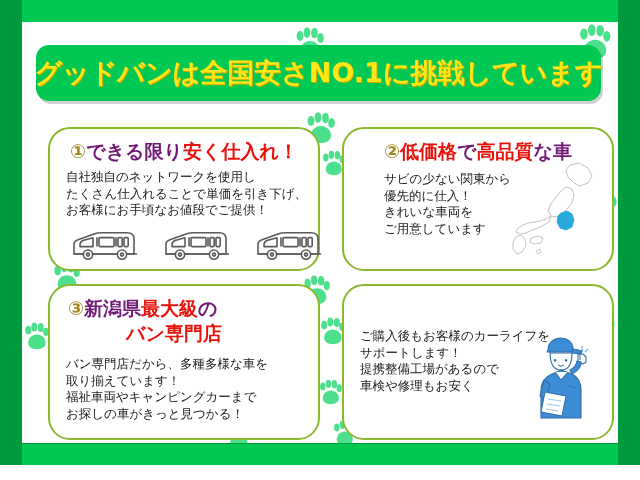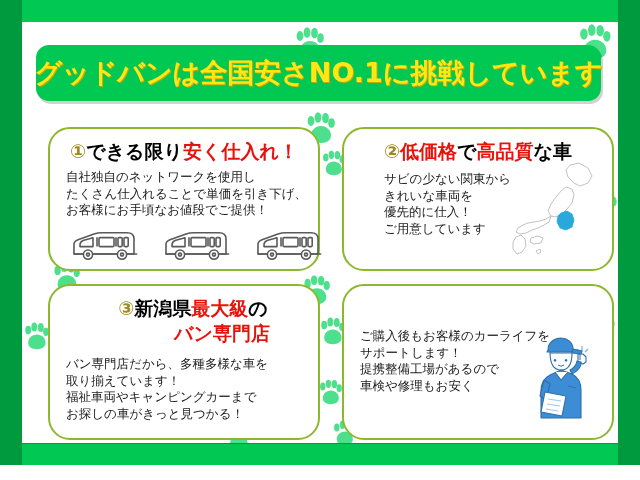--- a/index.html
+++ b/index.html
@@ -48,23 +48,23 @@
   .p2{left:320px;top:105px;width:268px;height:140px;}
   .p3{left:26px;top:262px;width:268px;height:152px;}
   .p4{left:320px;top:262px;width:268px;height:152px;}
 
   .head{
     position:absolute;left:0;top:10px;width:100%;
     font-family:"DejaVu Sans","Liberation Sans",sans-serif;
     font-weight:bold;font-size:19px;white-space:nowrap;
     text-align:center;line-height:24px;
   }
-  .head.two-line{line-height:25px;text-align:center;padding-left:18px;box-sizing:border-box;}
+  .head.two-line{line-height:25px;text-align:left;padding-left:18px;box-sizing:border-box;}
   .num{color:#A08A22;font-weight:bold;}
-  .blk{color:#000000;}
+  .blk{color:#701a75;}
   .red{color:#E8120C;}
   .line2{display:block;padding-left:58px;}
 
   .body-text{
     position:absolute;left:16px;
     font-family:"DejaVu Sans","Liberation Sans",sans-serif;
     font-size:12.5px;color:#1a1a1a;line-height:16.5px;white-space:nowrap;
   }
   .p1 .body-text{top:40px;}
   .p2 .body-text{top:42px;margin-left:24px;}
@@ -299,22 +299,22 @@
         </svg>
       </div>
     </div>
 
     <div class="panel p2">
       <div class="head">
         <span class="num">②</span><span class="red">低価格</span><span class="blk">で</span><span class="red">高品質</span><span class="blk">な車</span>
       </div>
       <div class="body-text">
         <div>サビの少ない関東から</div>
+        <div>優先的に仕入！</div>
         <div>きれいな車両を</div>
-        <div>優先的に仕入！</div>
         <div>ご用意しています</div>
       </div>
       <svg class="jpmap" viewBox="0 0 104 104">
         <g fill="none" stroke="#BBBBBB" stroke-width="0.9" stroke-linejoin="round">
 
           <path d="M66 6 L75 4 L84 9 L88 17 L84 24 L76 27 L70 24 L64 18 L62 11 Z"></path>
 
           <path d="M62 28 L68 30 L70 36 L68 44 L63 50 L58 55 L52 58 L47 57 L44 52 L47 45 L52 38 L57 32 Z"></path>
 
           <path d="M47 57 L42 60 L36 62 L30 63 L24 64 L19 66 L14 69 L12 73 L16 75 L22 74 L28 71 L34 69 L40 66 L45 63 Z"></path>

